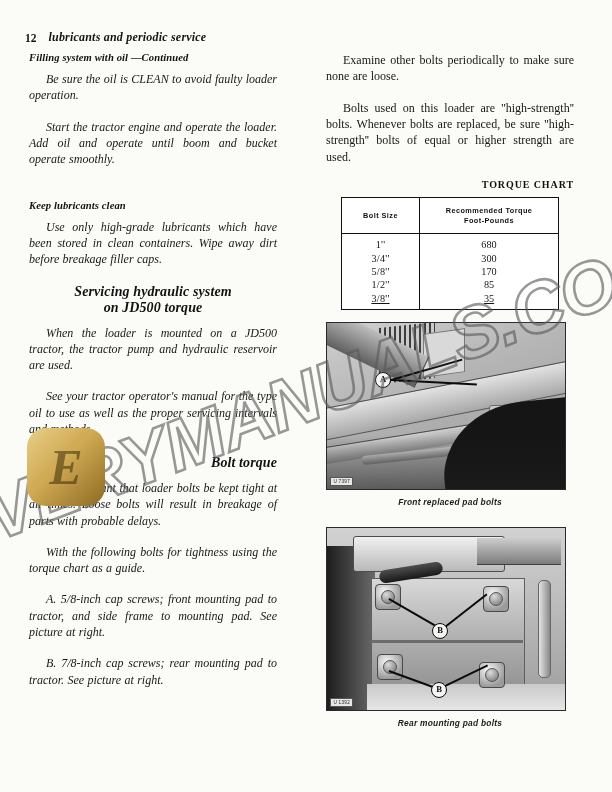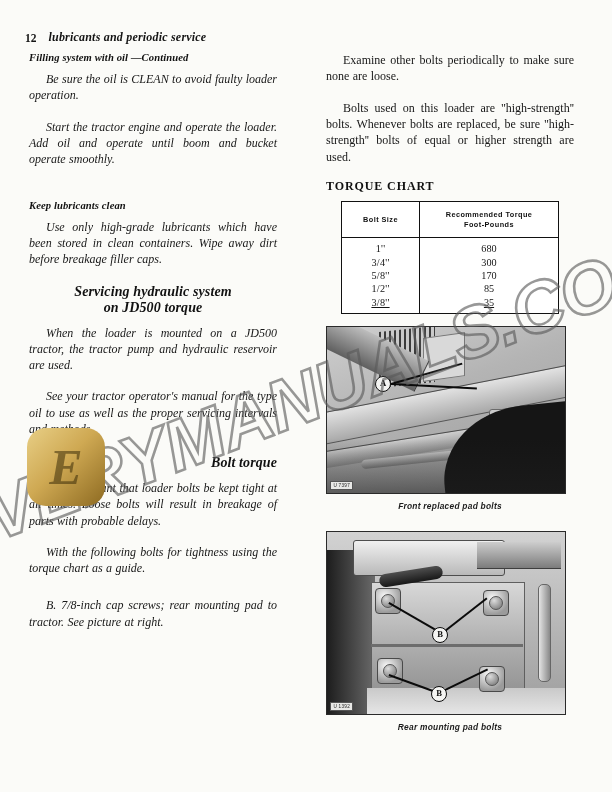--- a/index.html
+++ b/index.html
@@ -80,22 +80,22 @@
     color: #171717;
     word-spacing: .4px;
   }
   p.body.last { margin-bottom: 0; }
 
   .gap-sm { height: 6px; }
   .gap-md { height: 11px; }
 
   
   .chart-title {
-    text-align: left;
-    font-size: 12px;
+    text-align: right;
+    font-size: 10px;
     font-weight: bold;
     letter-spacing: .9px;
     margin: 14px 0 7px 0;
     color: #111;
   }
   table.torque {
     border-collapse: collapse;
     width: 218px;
     margin: 0 auto;
     background: #fff;
@@ -372,20 +372,21 @@
     </h2>
     <p class="body">When the loader is mounted on a JD500 tractor, the tractor pump and hydraulic reservoir are used.</p>
     <div class="gap-sm"></div>
     <p class="body">See your tractor operator's manual for the type oil to use as well as the proper servicing intervals and methods.</p>
 
     <h2 class="sec-head centered solo">Bolt torque</h2>
     <p class="body">It is important that loader bolts be kept tight at all times. Loose bolts will result in breakage of parts with probable delays.</p>
     <div class="gap-sm"></div>
     <p class="body">With the following bolts for tightness using the torque chart as a guide.</p>
     <div class="gap-sm"></div>
+    <p class="body">A. 5/8-inch cap screws; front mounting pad to tractor, and side frame to mounting pad. See picture at right.</p>
     <div class="gap-sm"></div>
     <p class="body last">B. 7/8-inch cap screws; rear mounting pad to tractor. See picture at right.</p>
   </div>
 
   <div class="col col-right">
 
     <p class="body">Examine other bolts periodically to make sure none are loose.</p>
     <div class="gap-sm"></div>
     <p class="body">Bolts used on this loader are ''high-strength'' bolts. Whenever bolts are replaced, be sure ''high-strength'' bolts of equal or higher strength are used.</p>
 

